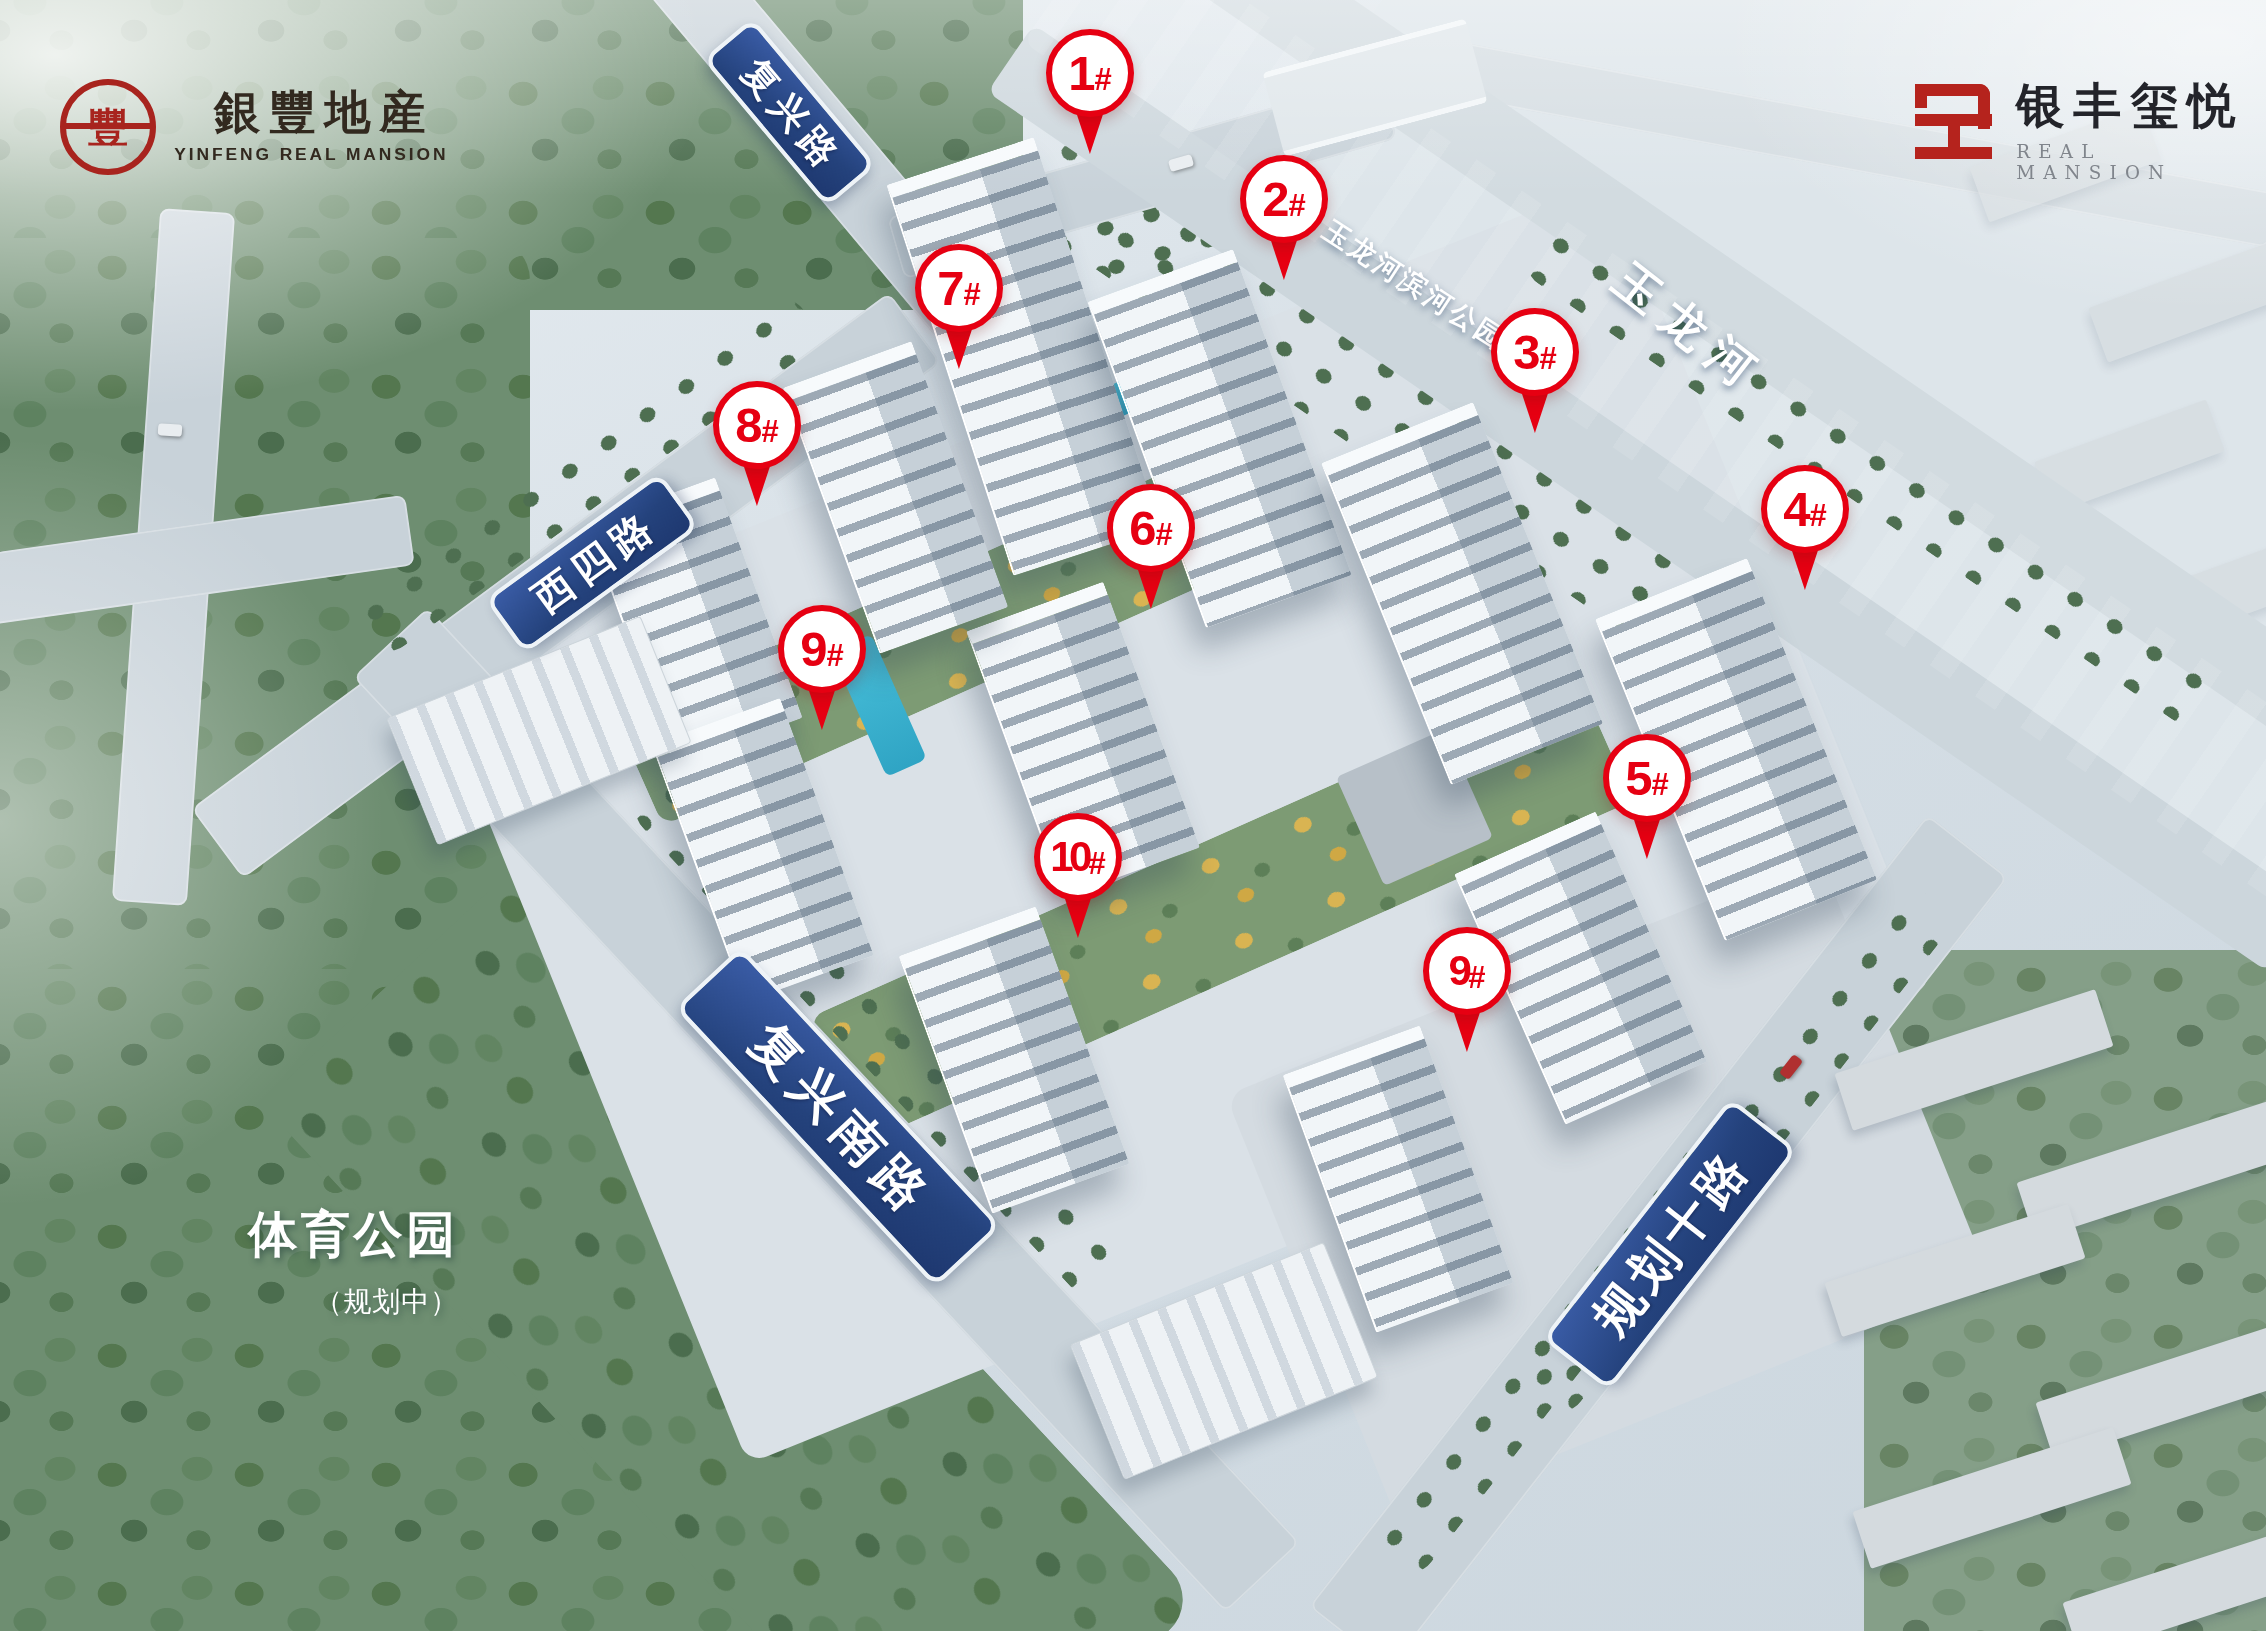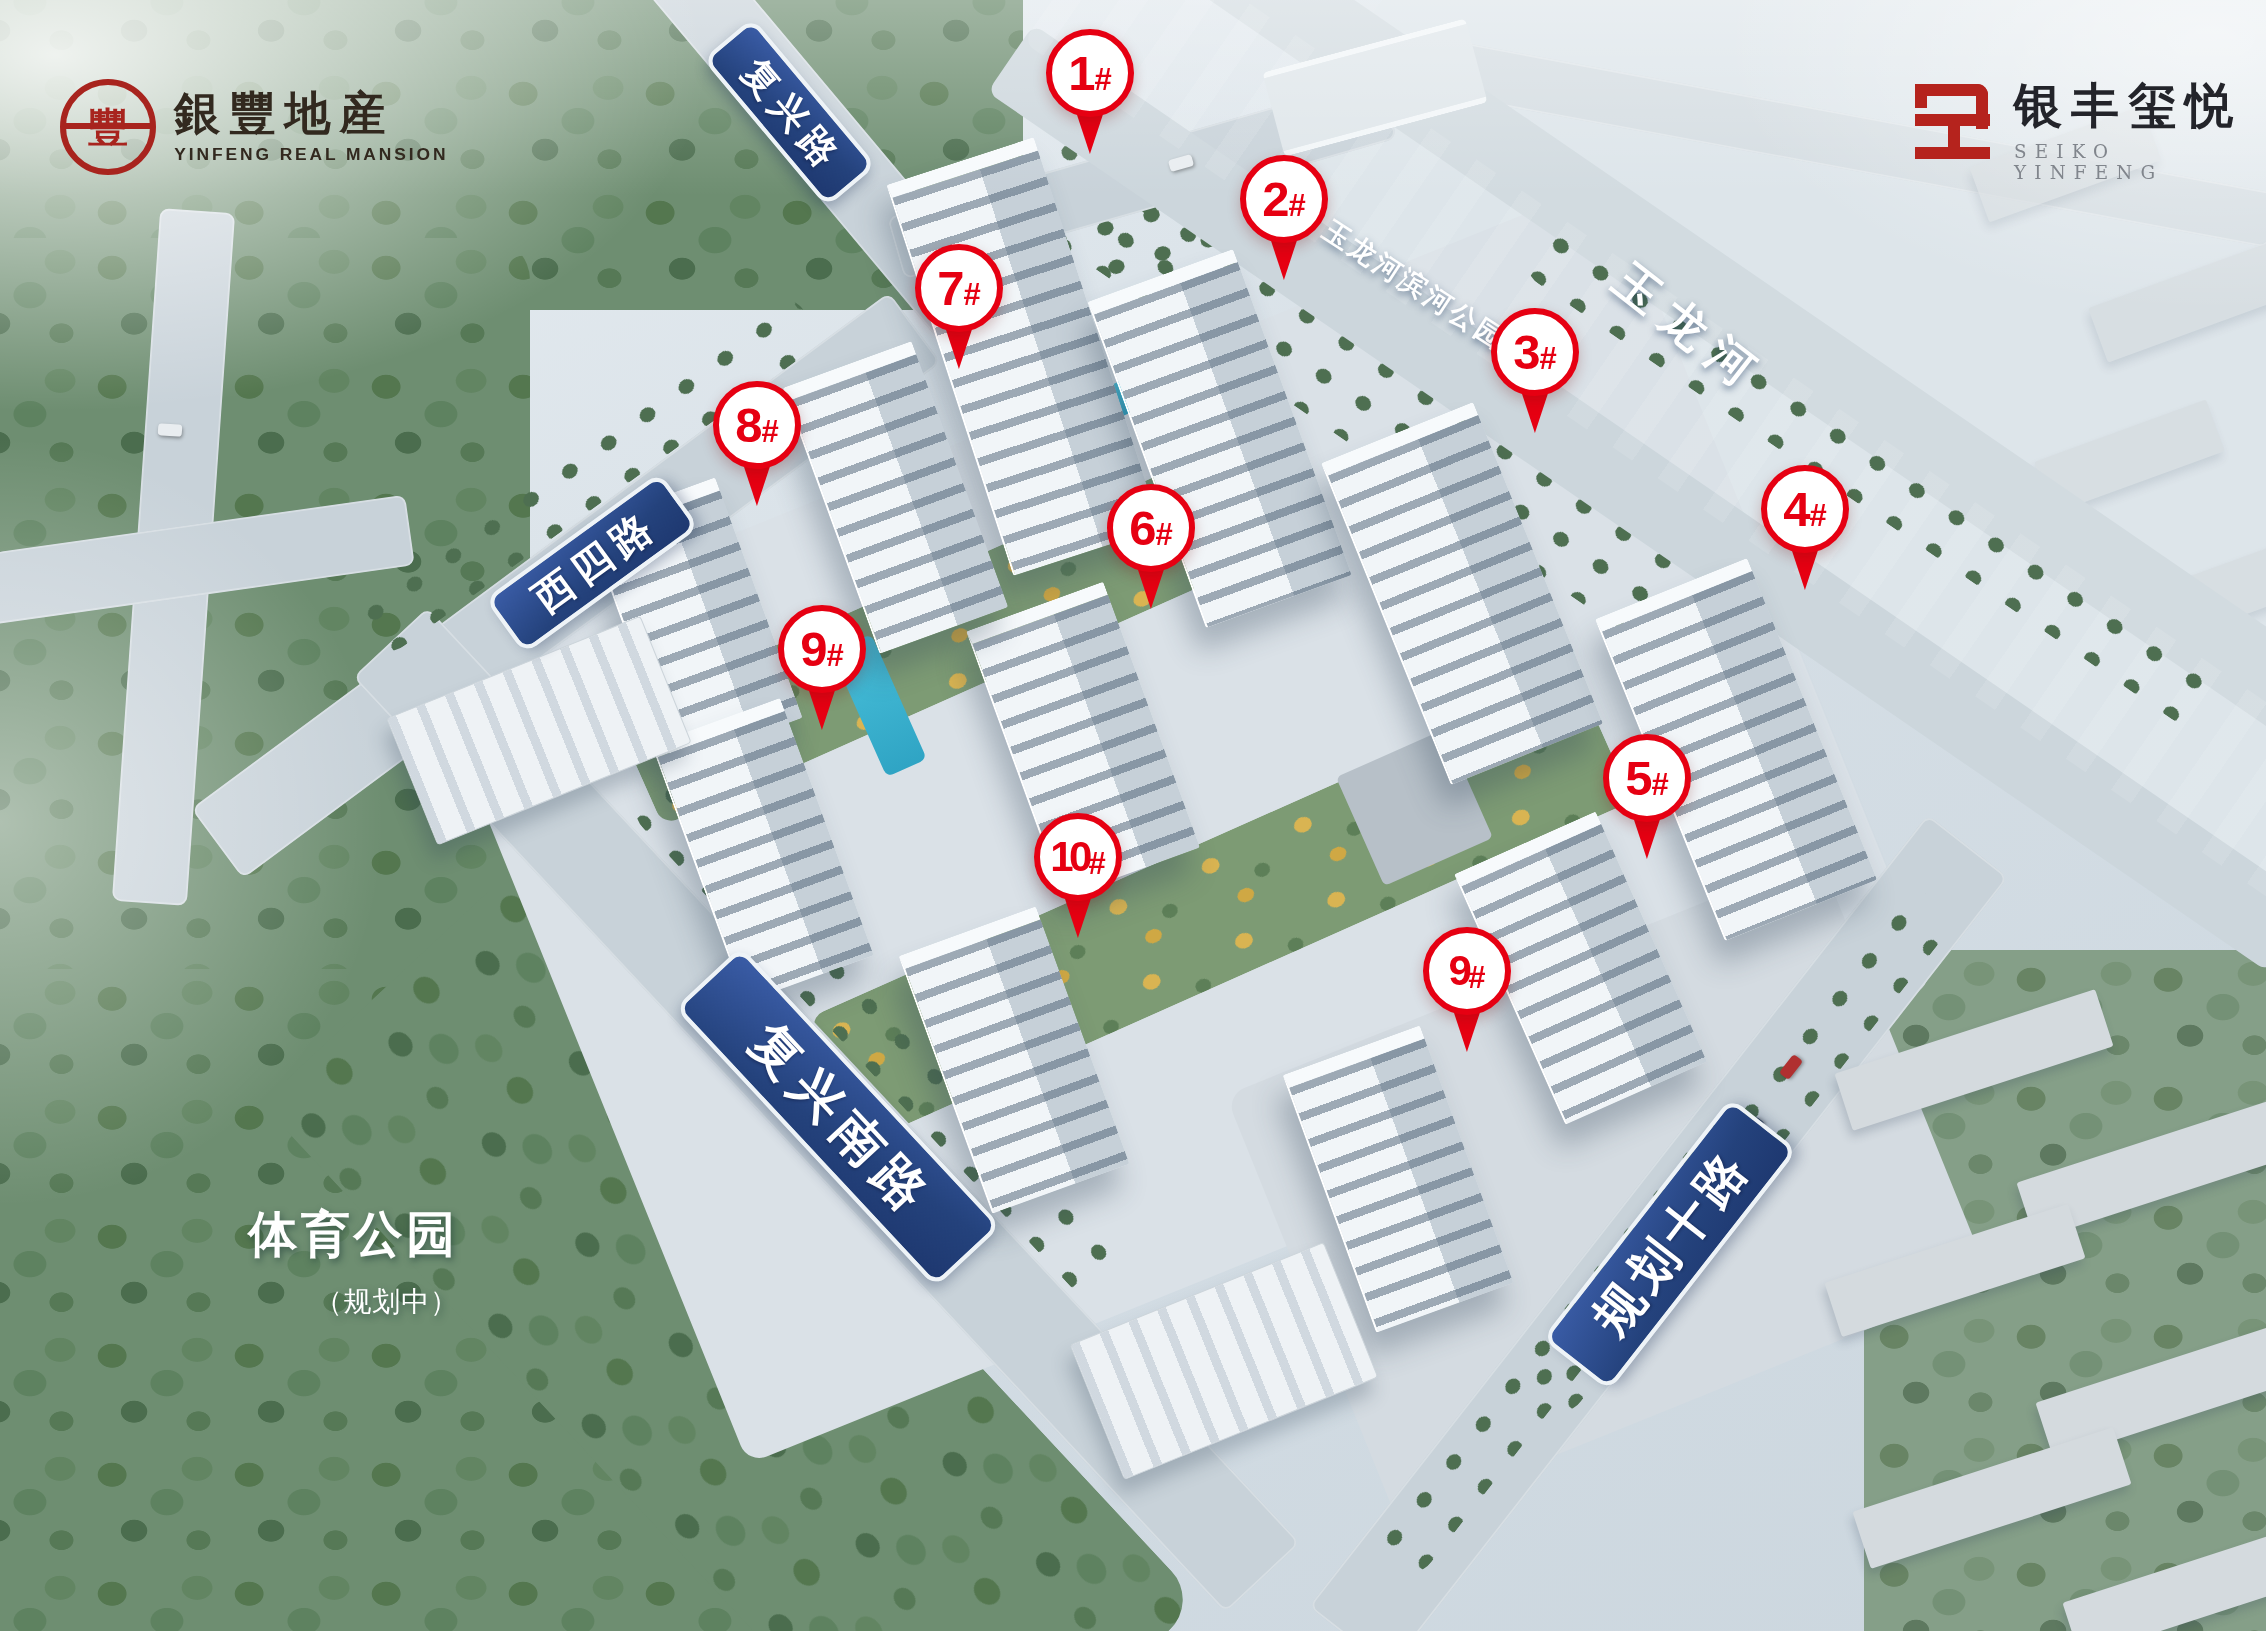--- a/index.html
+++ b/index.html
@@ -73,21 +73,21 @@
   .park-label{position:absolute;left:212px;top:1202px;width:247px;text-align:right;z-index:35;color:#fff;}
   .park-title{font-size:49px;font-weight:700;letter-spacing:3.7px;text-shadow:1.8px 2.7px 7.3px rgba(20,50,50,.55);}
   .park-sub{font-size:28px;margin-top:14.6px;letter-spacing:0.9px;text-shadow:1.8px 2.7px 7.3px rgba(20,50,50,.55);}
 
   
   .dev-logo{position:absolute;left:60px;top:79px;display:flex;align-items:center;gap:18.3px;z-index:60;}
   .seal{width:84px;height:84px;border:6.4px solid #a8241e;border-radius:50%;position:relative;
      display:flex;align-items:center;justify-content:center;}
   .seal-bar{position:absolute;left:-4.6px;right:-4.6px;top:38px;height:6.4px;background:#a8241e;}
   .seal-char{font-family:"DejaVu Serif",serif;font-size:40px;color:#a8241e;font-weight:700;position:relative;line-height:1;}
-  .dev-cn{font-family:Liberation Sans, sans-serif;font-size:46px;color:var(--ink);letter-spacing:9.1px;font-weight:700;line-height:1.05;}
+  .dev-cn{font-family:Liberation Serif, serif;font-size:46px;color:var(--ink);letter-spacing:9.1px;font-weight:700;line-height:1.05;margin-left:40px;}
   .dev-en{font-size:17.4px;font-weight:700;letter-spacing:2.9px;color:var(--ink);margin-top:6.4px;}
   .proj-logo{position:absolute;left:1915px;top:80px;display:flex;gap:24px;align-items:flex-start;z-index:60;}
   .mark{width:79px;height:79px;position:relative;}
   .mark i{position:absolute;background:#b5231d;}
   .mark .m2{right:1.8px;top:3.7px;width:33px;height:33px;background:transparent;
      border:12px solid #b5231d;border-left:0;border-bottom:0;border-top-right-radius:11px;}
   .proj-cn{font-family:"DejaVu Serif",serif;font-size:48px;color:#23242a;letter-spacing:9.1px;font-weight:700;line-height:1.05;}
   .proj-en{font-family:"DejaVu Serif",serif;font-size:18.3px;letter-spacing:8.2px;color:#80858c;margin-top:11px;}
 </style>
 </head>
@@ -280,18 +280,18 @@
     <div class="mark">
       <i style="left:0;top:3.7px;width:35px;height:12px;"></i>
       <i class="m2"></i>
       <i style="left:0;top:3.7px;width:12px;height:24px;"></i>
       <i style="left:0;top:34px;width:100%;height:12px;"></i>
       <i style="left:33px;top:34px;width:12px;height:45px;"></i>
       <i style="left:0;bottom:0;width:100%;height:12px;"></i>
     </div>
     <div>
       <div class="proj-cn">银丰玺悦</div>
-      <div class="proj-en">SEIKO YINFENG</div>
+      <div class="proj-en">REAL MANSION</div>
     </div>
   </div>
 
 </div>
 
 
 </body></html>

